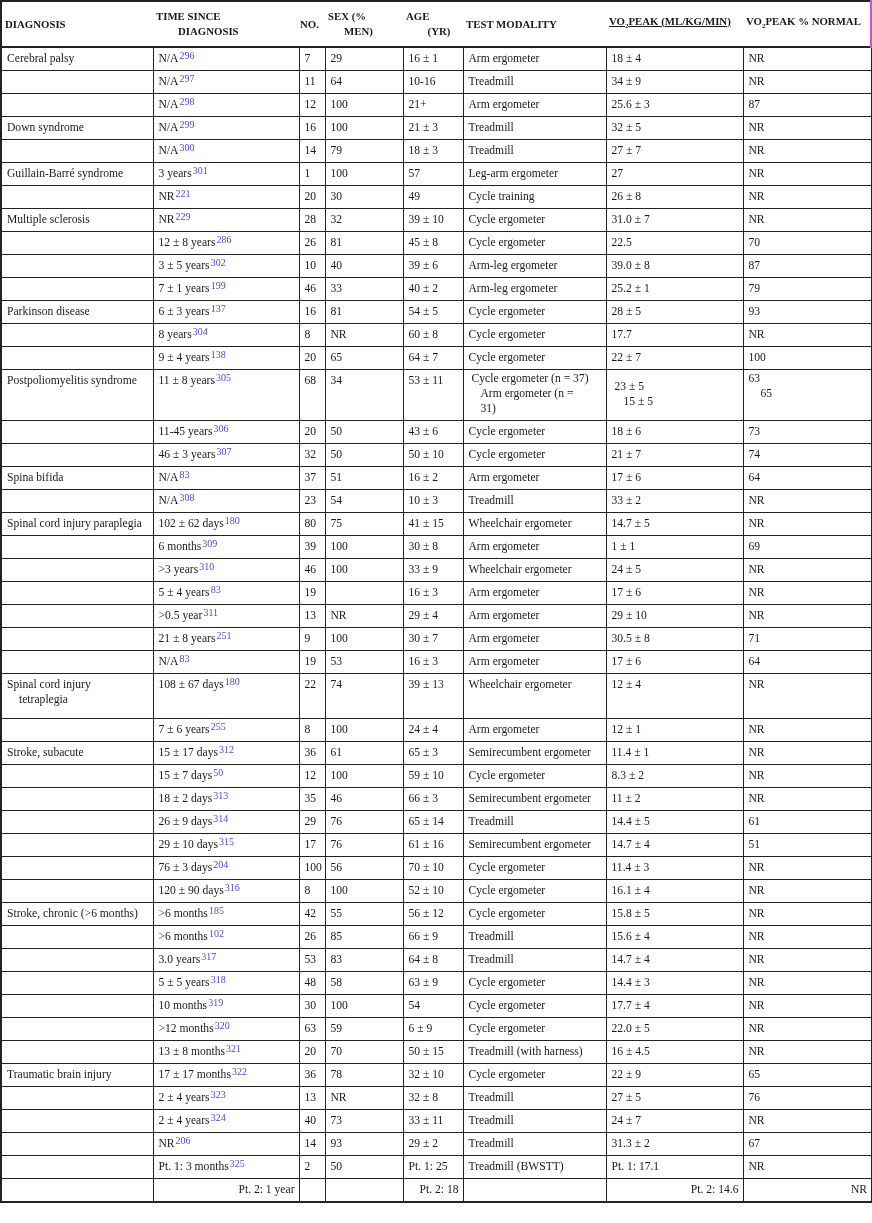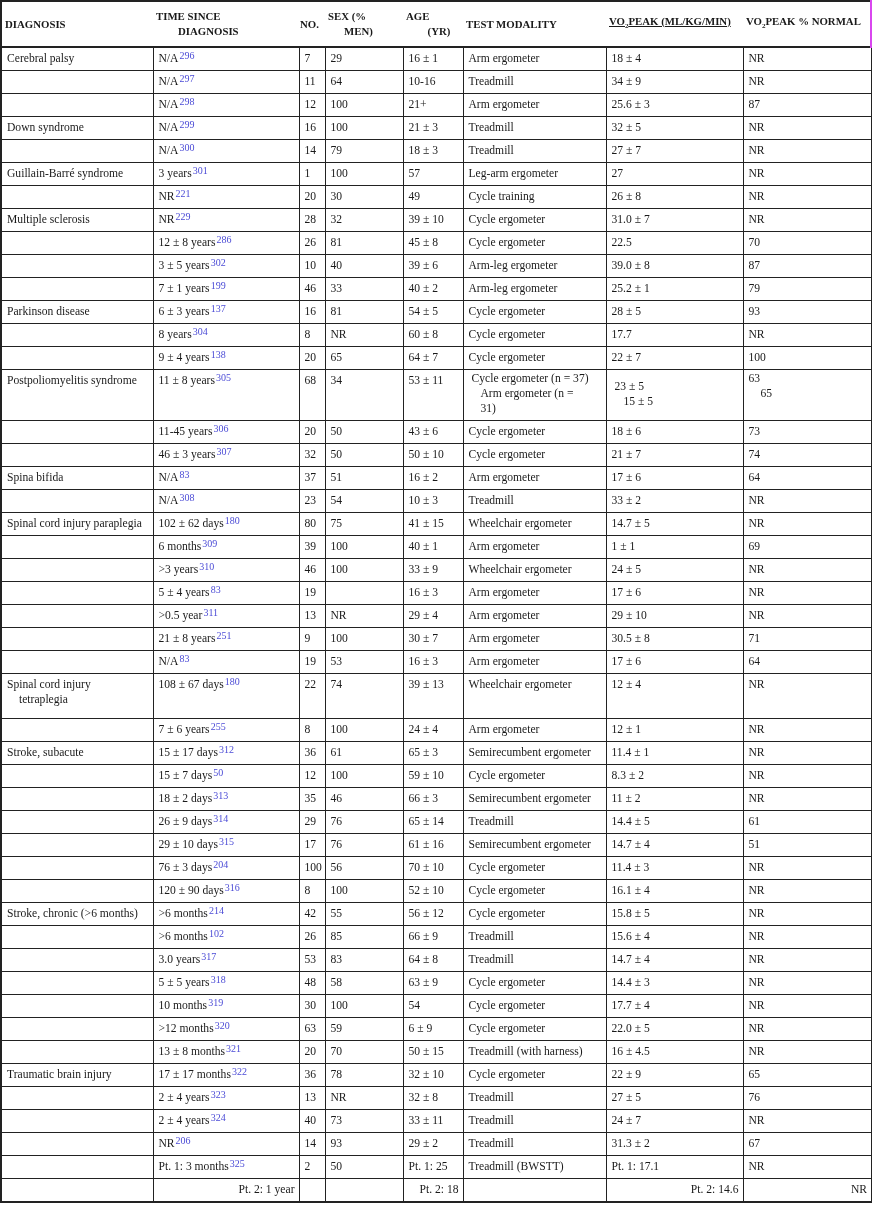--- a/index.html
+++ b/index.html
@@ -308,21 +308,21 @@
         <td><span>41 ± 15</span></td>
         <td><span>Wheelchair ergometer</span></td>
         <td><span>14.7 ± 5</span></td>
         <td><span>NR</span></td>
       </tr>
       <tr>
         <td><span></span></td>
         <td><span>6 months</span><sup class="ref">309</sup></td>
         <td><span>39</span></td>
         <td><span>100</span></td>
-        <td><span>40 ± 1</span></td>
+        <td><span>30 ± 8</span></td>
         <td><span>Arm ergometer</span></td>
         <td><span>1 ± 1</span></td>
         <td><span>69</span></td>
       </tr>
       <tr>
         <td><span></span></td>
         <td><span>&gt;3 years</span><sup class="ref">310</sup></td>
         <td><span>46</span></td>
         <td><span>100</span></td>
         <td><span>33 ± 9</span></td>
@@ -458,21 +458,21 @@
         <td><span>120 ± 90 days</span><sup class="ref">316</sup></td>
         <td><span>8</span></td>
         <td><span>100</span></td>
         <td><span>52 ± 10</span></td>
         <td><span>Cycle ergometer</span></td>
         <td><span>16.1 ± 4</span></td>
         <td><span>NR</span></td>
       </tr>
       <tr>
         <td><span>Stroke, chronic (&gt;6 months)</span></td>
-        <td><span>&gt;6 months</span><sup class="ref">214</sup></td>
+        <td><span>&gt;6 months</span><sup class="ref">185</sup></td>
         <td><span>42</span></td>
         <td><span>55</span></td>
         <td><span>56 ± 12</span></td>
         <td><span>Cycle ergometer</span></td>
         <td><span>15.8 ± 5</span></td>
         <td><span>NR</span></td>
       </tr>
       <tr>
         <td><span></span></td>
         <td><span>&gt;6 months</span><sup class="ref">102</sup></td>

